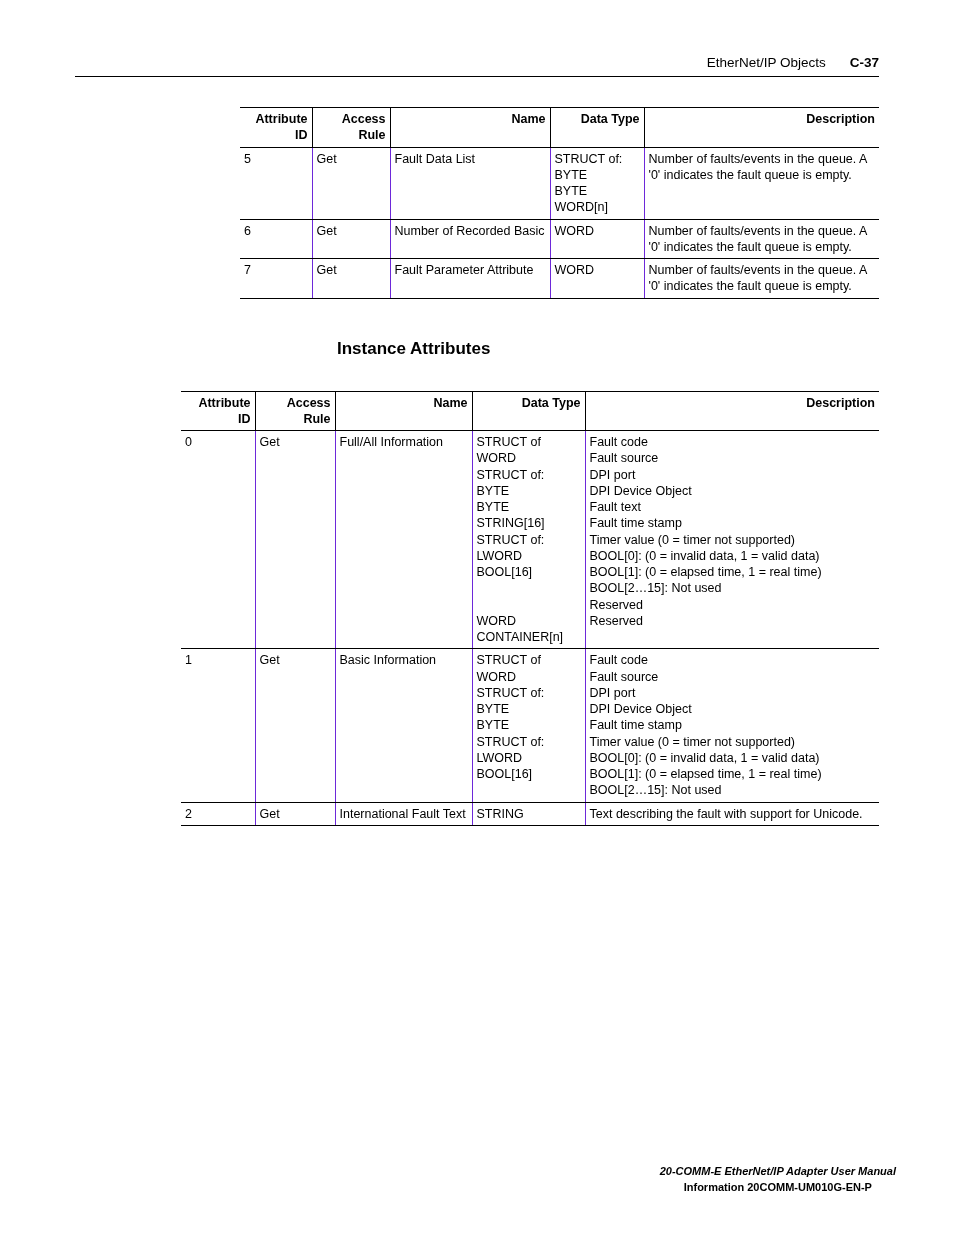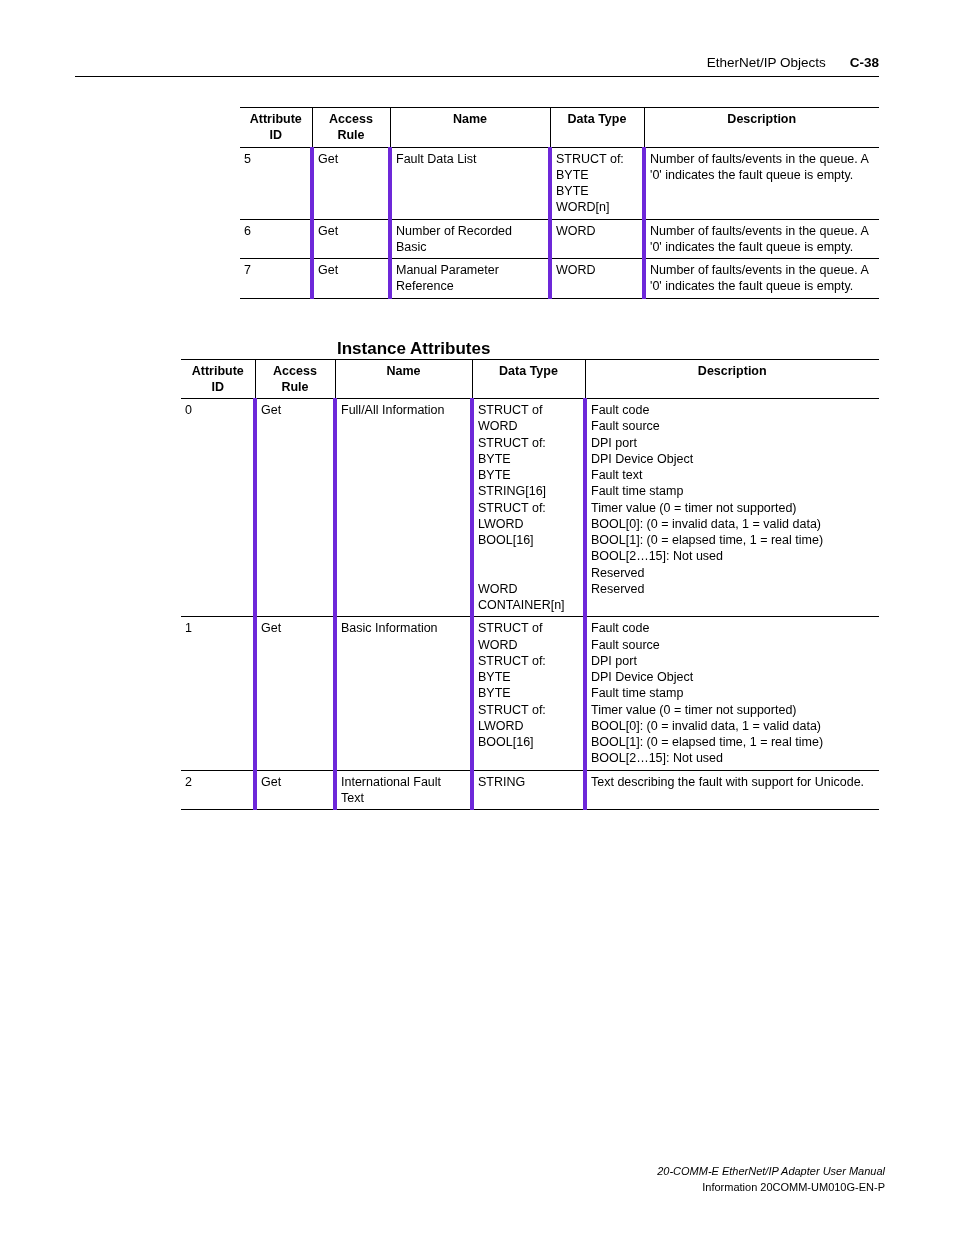--- a/index.html
+++ b/index.html
@@ -40,56 +40,57 @@
     .table1 {
       margin-left: 165px;
       width: 639px;
       margin-bottom: 40px;
     }
     .table2 {
       margin-left: 106px;
       width: 698px;
     }
     th {
-      text-align: center;
+      text-align: right;
       font-weight: bold;
       border-top: 1.5px solid #000;
       border-bottom: 1.5px solid #000;
       border-left: 1px solid #000;
       padding: 3px 4px 3px 4px;
       vertical-align: top;
     }
     th:first-child {
       border-left: none;
     }
     td {
       border-bottom: 1px solid #000;
-      border-left: 4px solid #6d28d9;
+      border-left: 1px solid #6d28d9;
       padding: 3px 4px 3px 4px;
       vertical-align: top;
     }
     td:first-child {
       border-left: none;
     }
     tr:last-child td {
       border-bottom: 1.5px solid #000;
     }
     .section-heading {
       font-size: 17px;
       font-weight: bold;
       margin-left: 262px;
-      margin-bottom: 0;
+      margin-bottom: 32px;
     }
     .footer {
       position: absolute;
       bottom: 40px;
-      right: 69px;
-      text-align: right;
+      right: 58px;
+      text-align: center;
       font-size: 11px;
       line-height: 1.4;
+      font-weight: bold;
     }
     .footer .line1 {
       font-style: italic;
     }
     .table1 col.c1 { width: 72px; }
     .table1 col.c2 { width: 78px; }
     .table1 col.c3 { width: 160px; }
     .table1 col.c4 { width: 94px; }
     .table1 col.c5 { }
     .table2 col.c1 { width: 74px; }
@@ -99,21 +100,21 @@
     .table2 col.c5 { }
     .multiline {
       white-space: pre-line;
     }
   </style>
 </head>
 <body>
 
 <div class="page">
   <div class="header">
-    <span class="section-name">EtherNet/IP Objects</span><span class="page-num-bold">C-38</span>
+    <span class="section-name">EtherNet/IP Objects</span><span class="page-num-bold">C-37</span>
   </div>
 
   <table class="table1">
     <colgroup>
       <col class="c1">
         <col class="c2">
         <col class="c3">
         <col class="c4">
         <col class="c5">
     </colgroup>
@@ -140,21 +141,21 @@
       <tr>
         <td>6</td>
         <td>Get</td>
         <td>Number of Recorded Basic</td>
         <td>WORD</td>
         <td>Number of faults/events in the queue. A '0' indicates the fault queue is empty.</td>
       </tr>
       <tr>
         <td>7</td>
         <td>Get</td>
-        <td>Manual Parameter Reference</td>
+        <td>Fault Parameter Attribute</td>
         <td>WORD</td>
         <td>Number of faults/events in the queue. A '0' indicates the fault queue is empty.</td>
       </tr>
     </tbody>
   </table>
 
   <div class="section-heading">Instance Attributes</div>
 
   <table class="table2">
     <colgroup>

